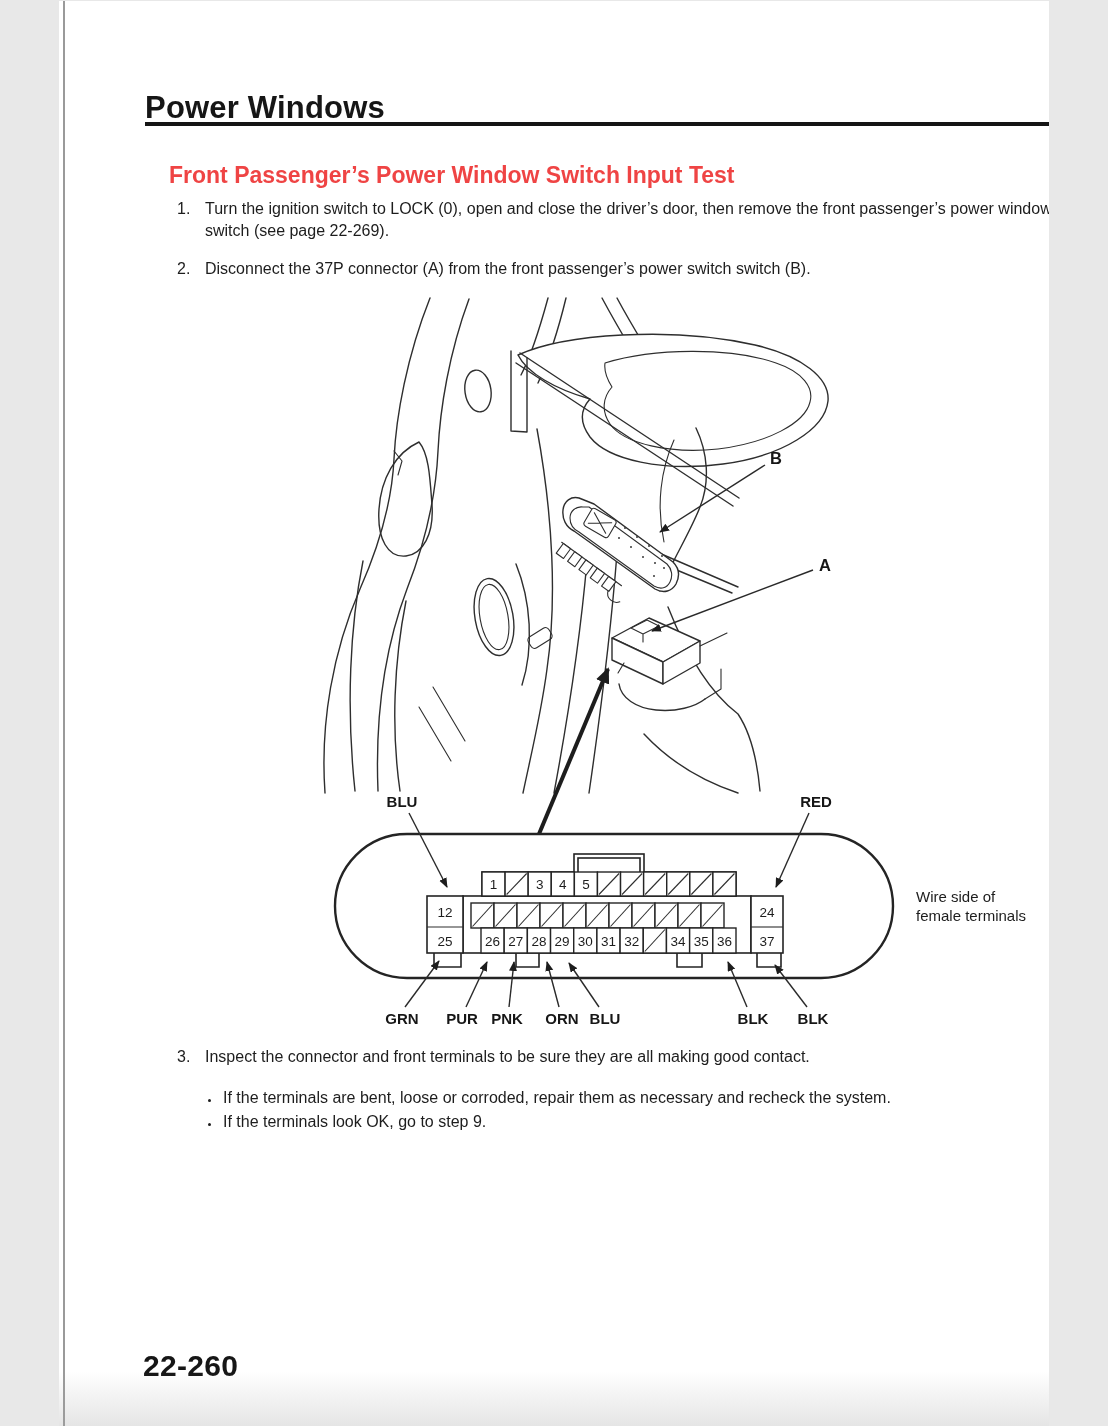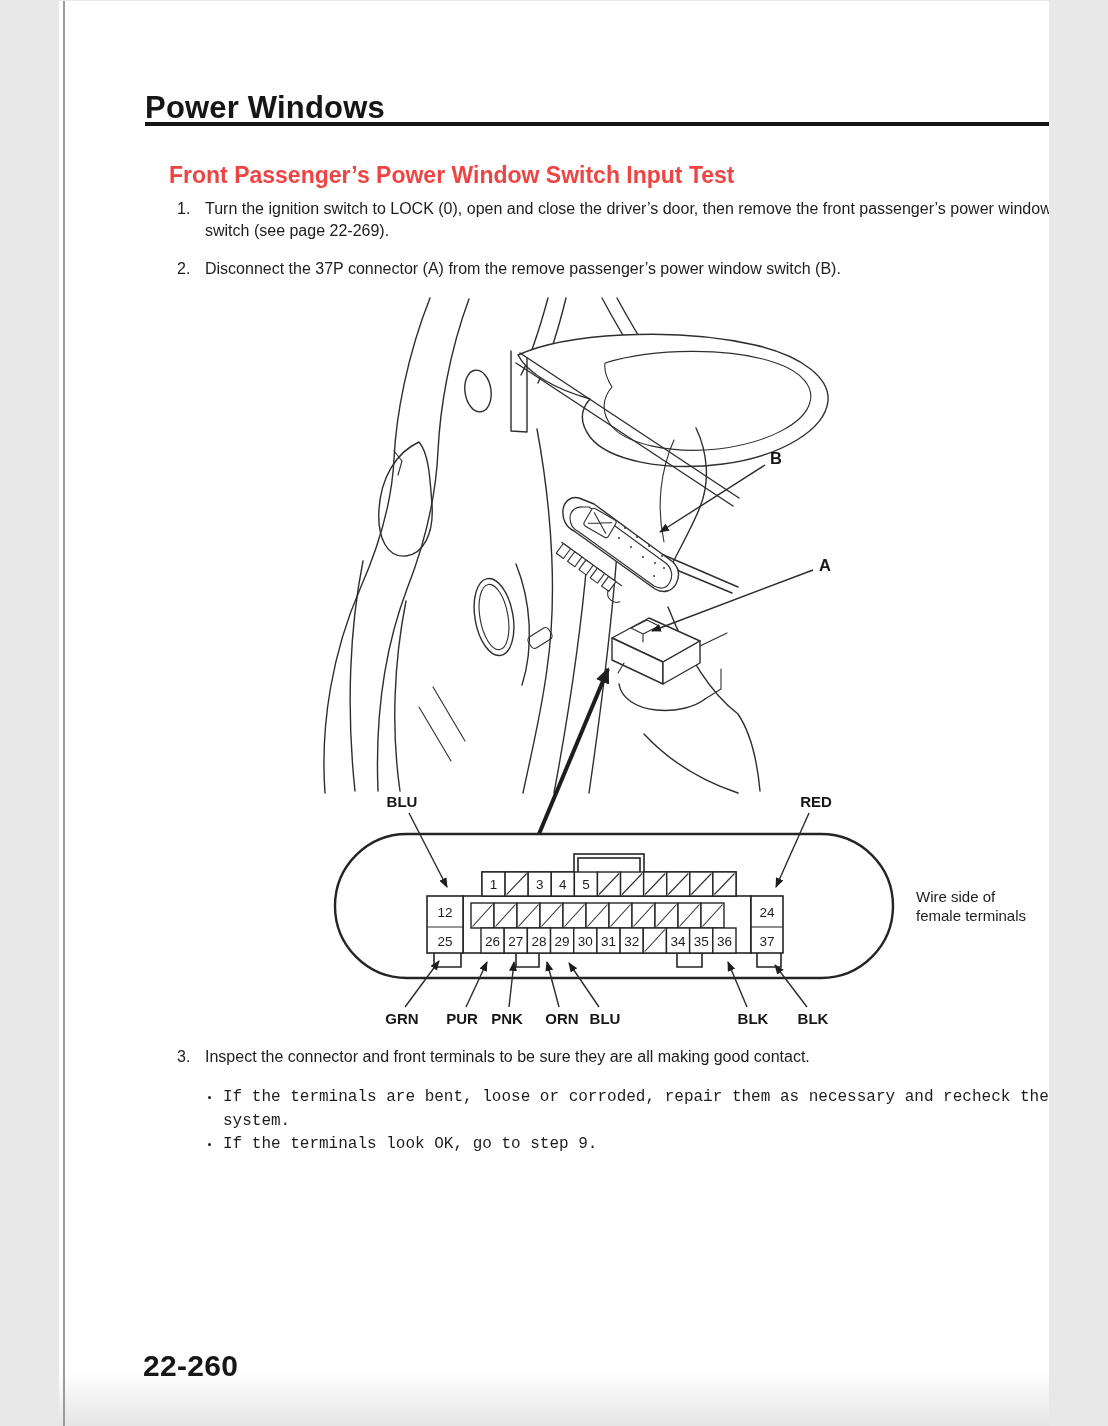--- a/index.html
+++ b/index.html
@@ -24,21 +24,21 @@
     position:absolute;left:110px;top:142px;
     font-size:23px;font-weight:bold;color:#ef4444;
   }
   .step{position:absolute;display:flex;font-size:16px;line-height:21.5px;}
   .step .num{width:28px;flex:0 0 28px;}
   .step .txt{width:850px;}
   .step-1{left:118px;top:197px;}
   .step-2{left:118px;top:257px;}
   .step-3{left:118px;top:1045px;}
   .bullets{position:absolute;left:146px;top:1085px;margin:0;padding:0 0 0 16px;
-    font-size:16px;line-height:23.5px;width:880px;font-family:Liberation Mono, monospace;}
+    font-size:16px;line-height:23.5px;width:880px;}
   .bullets li{list-style:disc;padding-left:2px;}
   .bullets li::marker{font-size:11px;}
   .figure{position:absolute;left:0;top:285px;width:1108px;height:760px;}
   .page-number{
     position:absolute;left:84px;top:1348px;
     font-size:30px;font-weight:bold;color:#161616;letter-spacing:0.3px;
   }
   
   .ln{fill:none;stroke:#2e2e2e;stroke-width:1.4;stroke-linecap:round;stroke-linejoin:round;}
   .ln2{fill:none;stroke:#2e2e2e;stroke-width:1.1;stroke-linecap:round;stroke-linejoin:round;}
@@ -63,21 +63,21 @@
   <h1 class="page-title">Power Windows</h1>
   <div class="title-rule"></div>
   <h2 class="section-title">Front Passenger’s Power Window Switch Input Test</h2>
 
   <div class="step step-1">
     <span class="num">1.</span>
     <span class="txt">Turn the ignition switch to LOCK (0), open and close the driver’s door, then remove the front passenger’s power window switch (see page 22-269).</span>
   </div>
   <div class="step step-2">
     <span class="num">2.</span>
-    <span class="txt">Disconnect the 37P connector (A) from the remove passenger’s power window switch (B).</span>
+    <span class="txt">Disconnect the 37P connector (A) from the front passenger’s power switch switch (B).</span>
   </div>
 
   <svg class="figure" viewBox="0 285 1108 760" width="1108" height="760" xmlns="http://www.w3.org/2000/svg">
     <defs>
       <marker id="ah" markerUnits="userSpaceOnUse" markerWidth="11" markerHeight="9" refX="9" refY="4" orient="auto">
           <path d="M0,0 L10,4 L0,8 Z" fill="#1d1d1d"></path>
         </marker>
       <marker id="ahBig" markerUnits="userSpaceOnUse" markerWidth="20" markerHeight="16" refX="14" refY="7" orient="auto">
           <path d="M0,0 L16,7 L0,14 Z" fill="#1d1d1d"></path>
         </marker>

